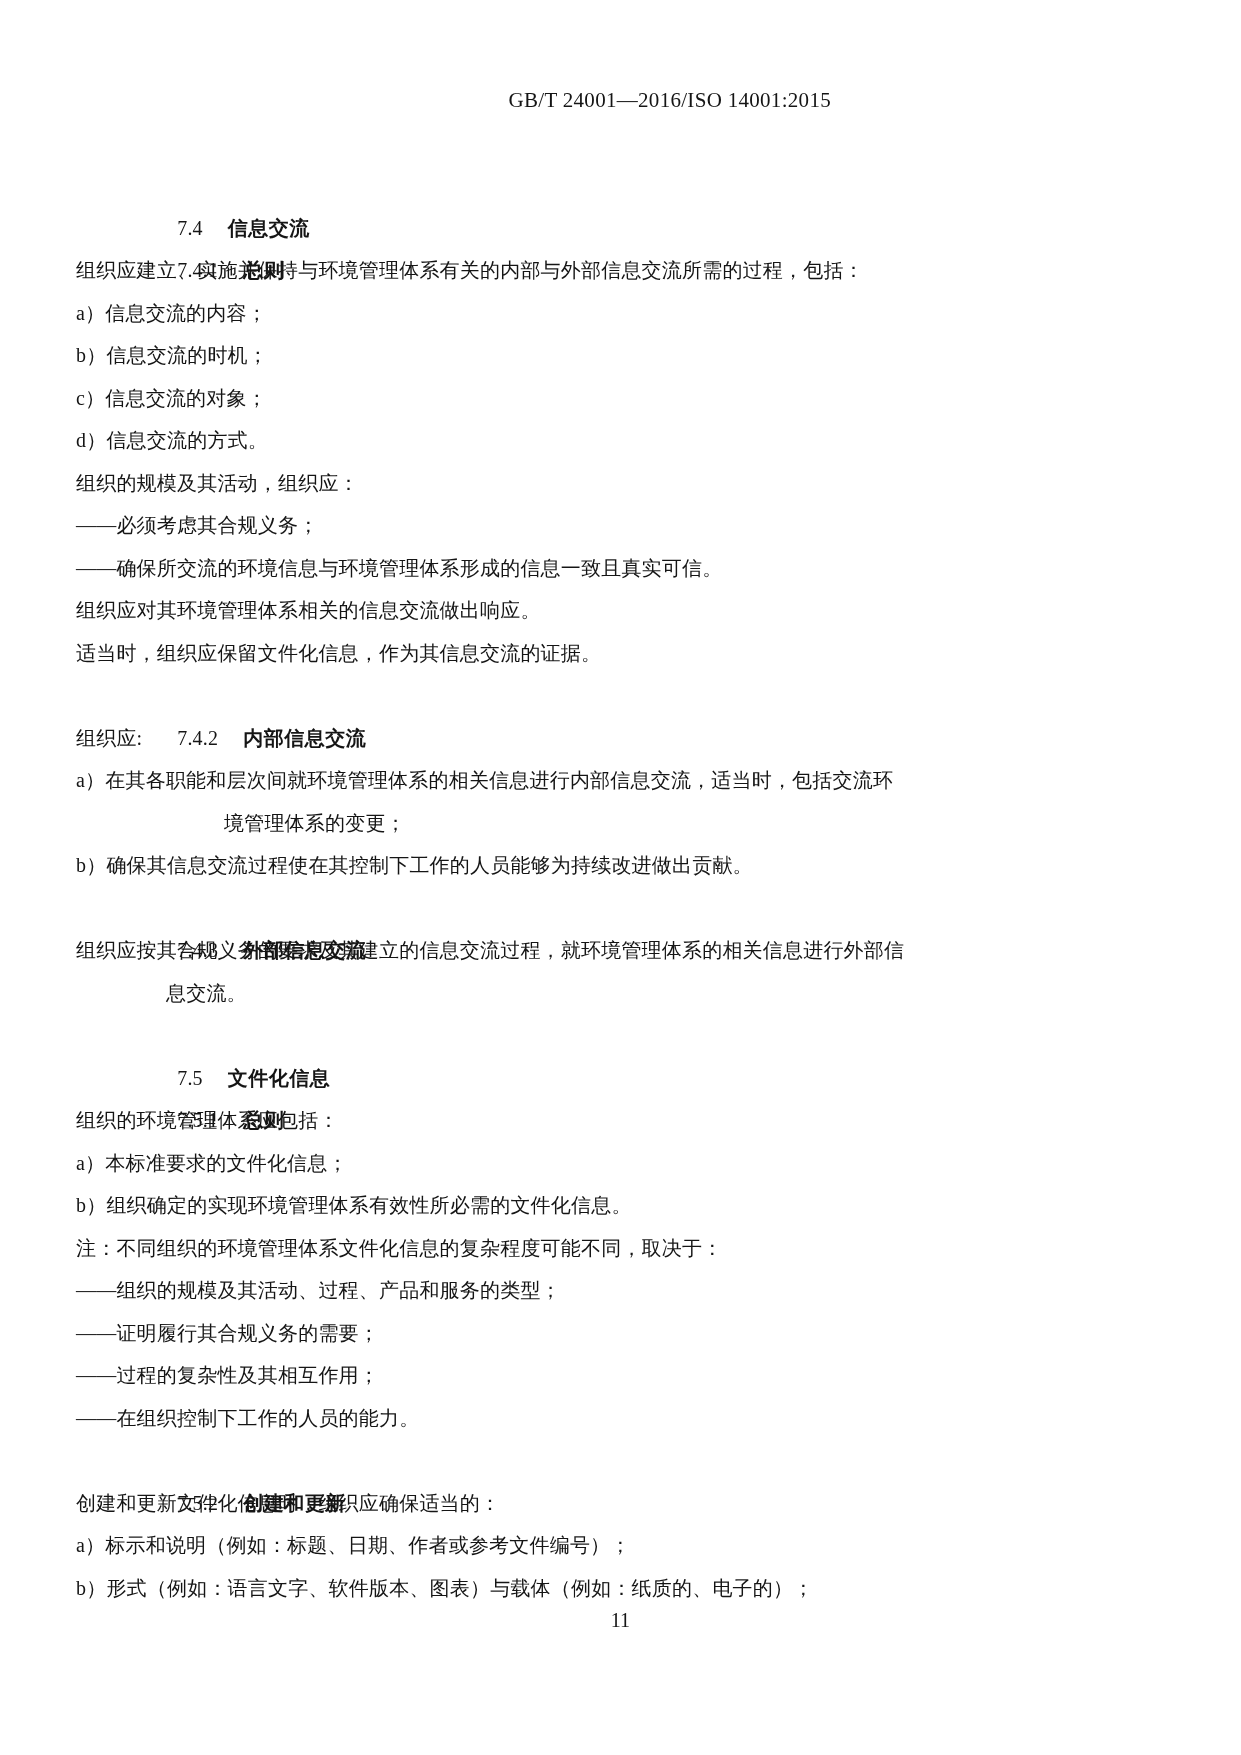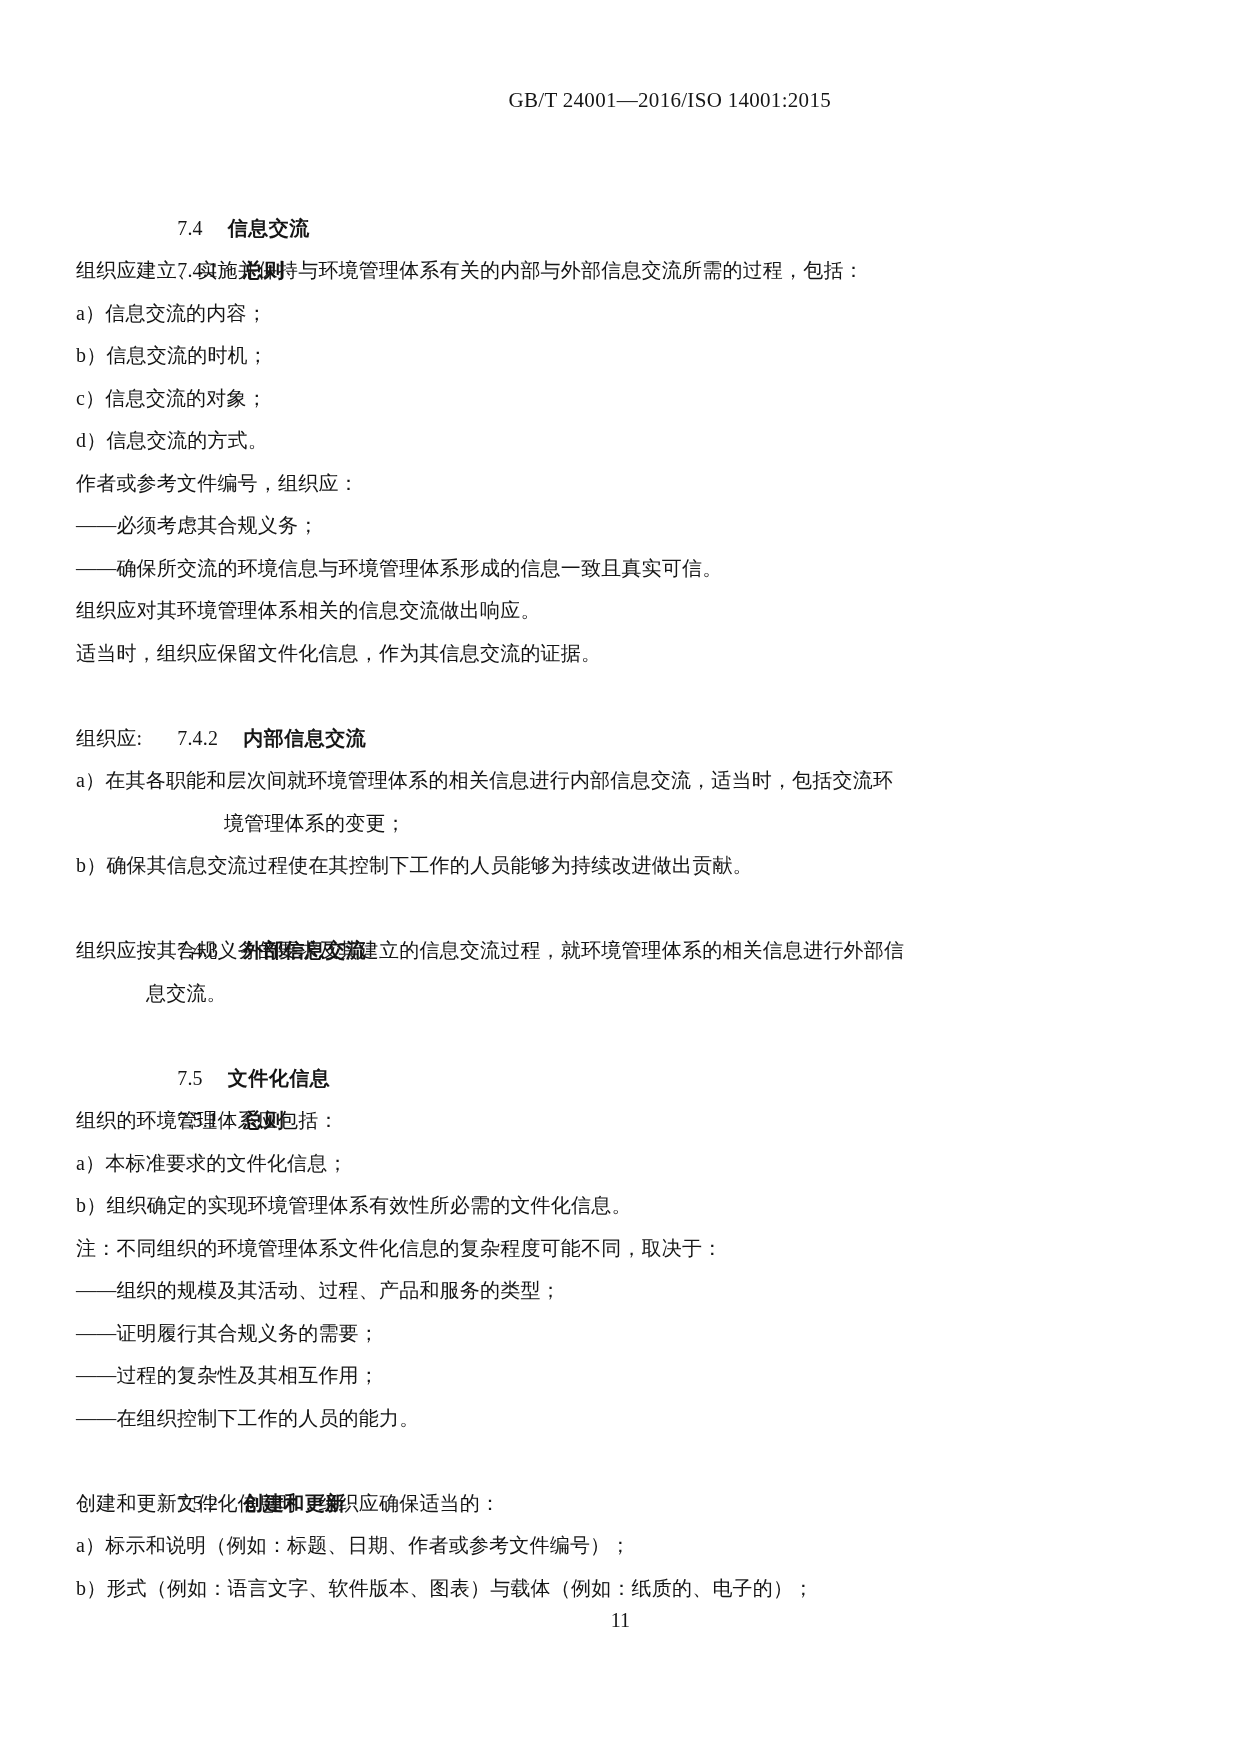--- a/index.html
+++ b/index.html
@@ -23,21 +23,21 @@
   
   .line.h{padding-left:146px;}
   .line.h .num{font-family:"Liberation Serif","DejaVu Serif",serif;font-weight:normal;margin-top:6px;}
   .line.h .title{
     font-family:"Liberation Sans","DejaVu Sans",sans-serif;
     font-weight:bold;margin-left:25px;letter-spacing:0.5px;
   }
   
   .line.p1{padding-left:76px;}
   
-  .line.pc{padding-left:146px;}
+  .line.pc{padding-left:146px;margin-left:20px;}
   
   .line.ic{padding-left:224px;}
   .page-footer{
     position:absolute;top:1607px;left:0;width:1241px;
     text-align:center;font-size:20px;line-height:26px;
   }
 </style>
 </head>
 <body>
 
@@ -51,21 +51,21 @@
       <span class="num">7.4</span><span class="title">信息交流</span>
     </div>
     <div class="line h">
       <span class="num">7.4.1</span><span class="title">总则</span>
     </div>
     <div class="line p1">组织应建立、实施并保持与环境管理体系有关的内部与外部信息交流所需的过程，包括：</div>
     <div class="line p1">a）信息交流的内容；</div>
     <div class="line p1">b）信息交流的时机；</div>
     <div class="line p1">c）信息交流的对象；</div>
     <div class="line p1">d）信息交流的方式。</div>
-    <div class="line p1">作者或参考文件编号，组织应：</div>
+    <div class="line p1">组织的规模及其活动，组织应：</div>
     <div class="line p1">——必须考虑其合规义务；</div>
     <div class="line p1">——确保所交流的环境信息与环境管理体系形成的信息一致且真实可信。</div>
     <div class="line p1">组织应对其环境管理体系相关的信息交流做出响应。</div>
     <div class="line p1">适当时，组织应保留文件化信息，作为其信息交流的证据。</div>
     <div class="line h">
       <span class="num">7.4.2</span><span class="title">内部信息交流</span>
     </div>
     <div class="line p1">组织应:</div>
     <div class="line p1">a）在其各职能和层次间就环境管理体系的相关信息进行内部信息交流，适当时，包括交流环</div>
     <div class="line ic">境管理体系的变更；</div>

